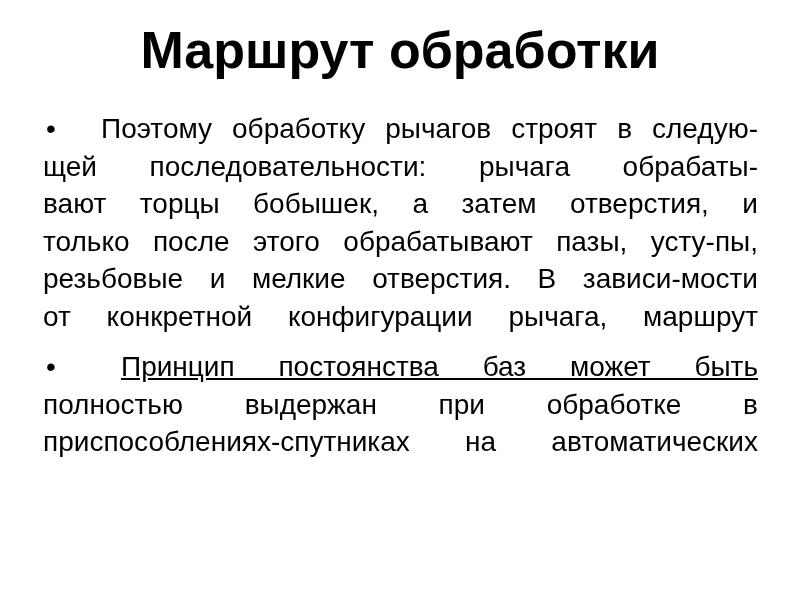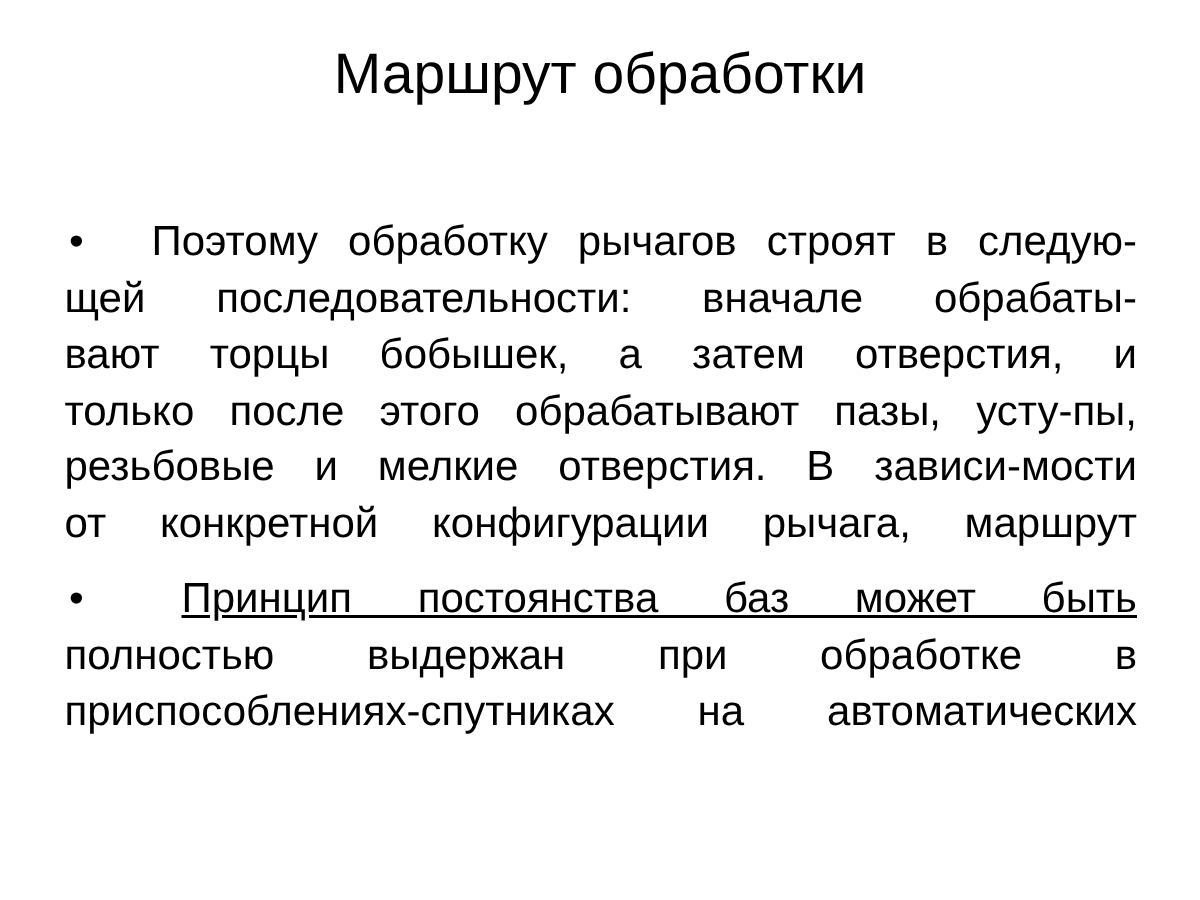--- a/index.html
+++ b/index.html
@@ -16,23 +16,23 @@
     font-family: "Liberation Sans", "DejaVu Sans", sans-serif;
     color: #000000;
   }
   .title {
     position: absolute;
     top: 26px;
     left: 0;
     width: 800px;
     margin: 0;
     text-align: center;
-    font-size: 38px;
+    font-size: 52px;
     line-height: 48px;
-    font-weight: normal;
+    font-weight: bold;
     letter-spacing: 0px;
     color: #000000;
   }
   .body {
     position: absolute;
     top: 110px;
     left: 43px;
     width: 715px;
     font-size: 28px;
     line-height: 37.5px;
@@ -58,36 +58,36 @@
   }
   .line.just {
     text-align: justify;
     text-align-last: justify;
     text-justify: inter-word;
   }
   .line.left {
     text-align: left;
     text-align-last: left;
   }
-  .indent1 { text-indent: 58px; margin-top: 32px; }
+  .indent1 { text-indent: 58px; }
   .indent2 { text-indent: 78px; text-decoration: underline; }
 </style>
 </head>
 <body>
 
 <div class="slide">
 
   <h1 class="title">Маршрут обработки</h1>
 
   <div class="body">
 
     <div class="para">
       <span class="bullet">•</span>
       <div class="line just indent1">Поэтому обработку рычагов строят в следую-</div>
-      <div class="line just">щей последовательности: вначале обрабаты-</div>
+      <div class="line just">щей последовательности: рычага обрабаты-</div>
       <div class="line just">вают торцы бобышек, а затем отверстия, и</div>
       <div class="line just">только после этого обрабатывают пазы, усту-пы,</div>
       <div class="line just">резьбовые и мелкие отверстия. В зависи-мости</div>
       <div class="line just">от конкретной конфигурации рычага, маршрут</div>
     </div>
 
     <div class="para">
       <span class="bullet">•</span>
       <div class="line just indent2">Принцип постоянства баз может быть</div>
       <div class="line just">полностью выдержан при обработке в</div>

